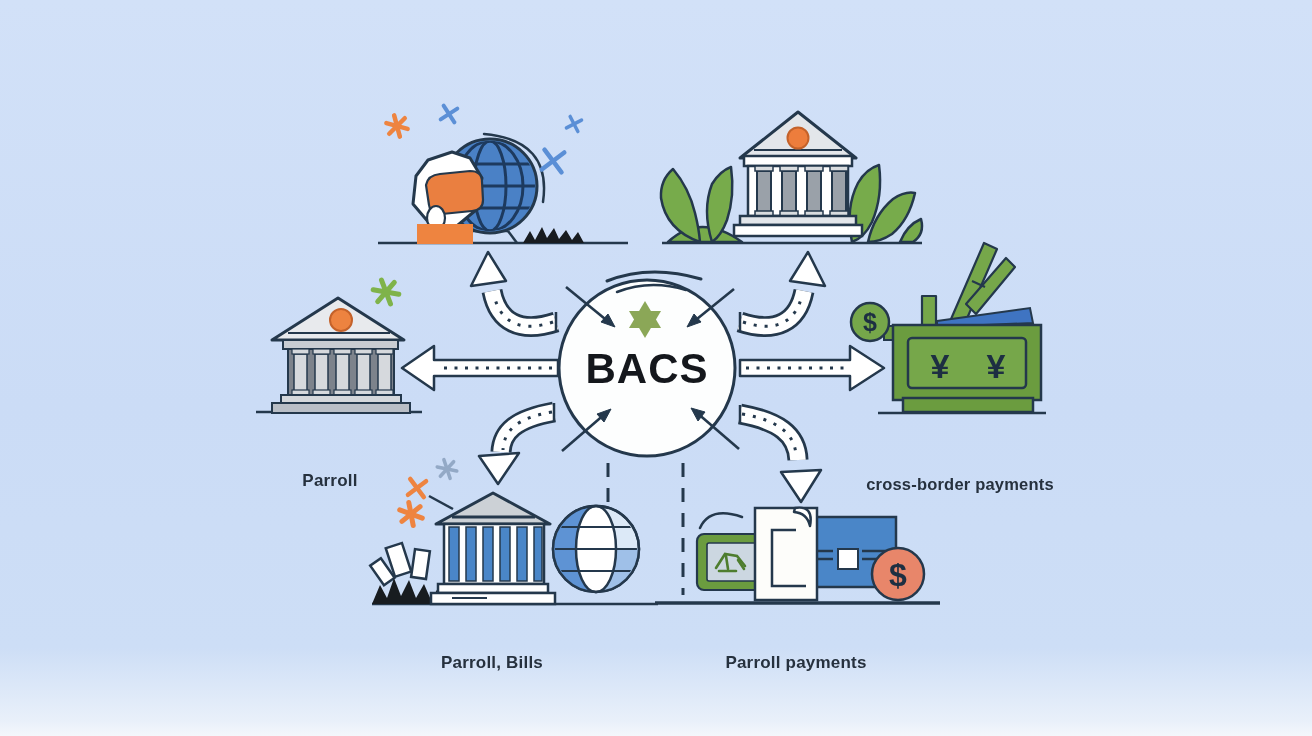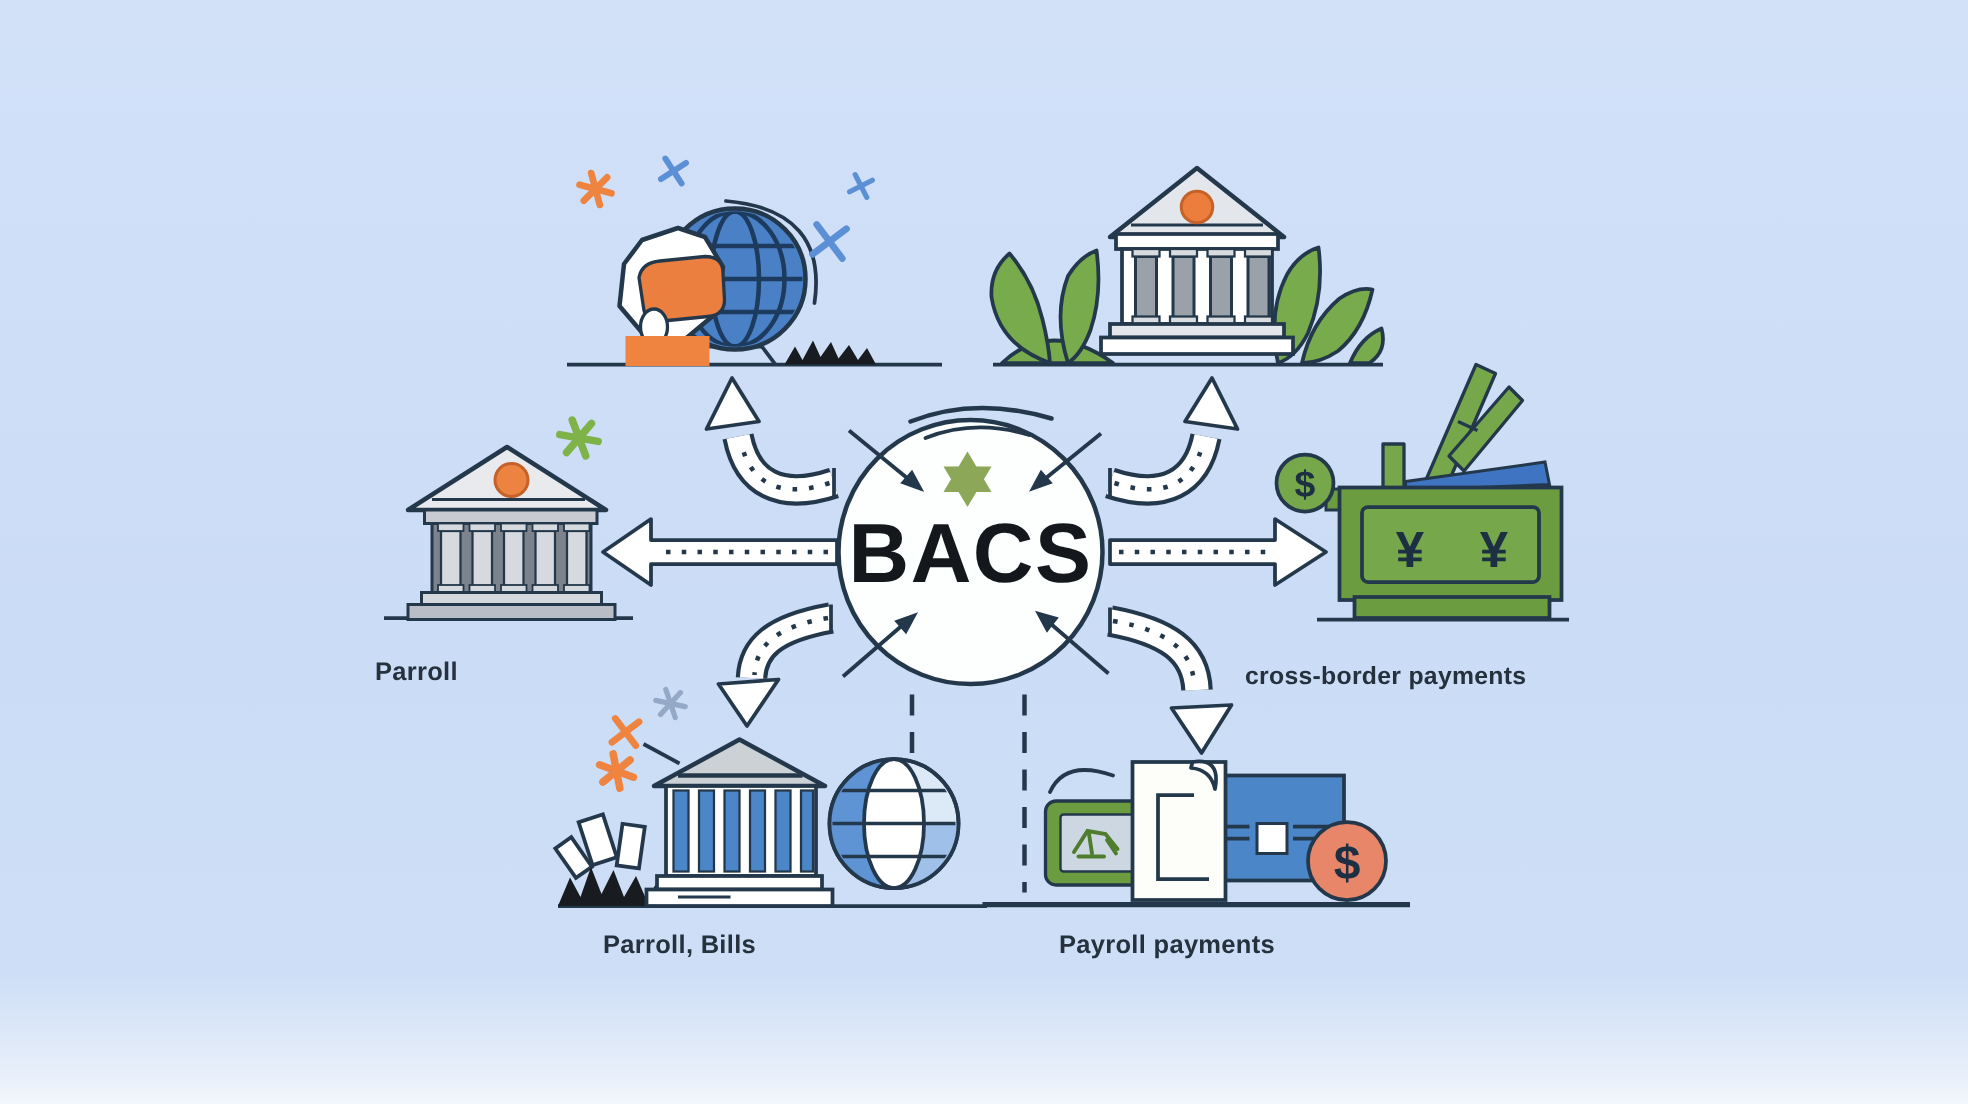--- a/index.html
+++ b/index.html
@@ -4,25 +4,25 @@
 <style>
   html,body{margin:0;padding:0;}
   .stage{
     position:relative;width:1312px;height:736px;overflow:hidden;
     background:linear-gradient(180deg,#d2e1f8 0%,#cbdcf6 55%,#cddef6 88%,#e9f0fa 98%,#f4f7fc 100%);
     font-family:"Liberation Sans",sans-serif;
   }
   .stage svg{position:absolute;left:0;top:0;}
   .lbl{
     position:absolute;font-weight:bold;color:#26313e;font-size:17px;
-    letter-spacing:.2px;line-height:23px;
+    text-align:center;letter-spacing:.2px;line-height:23px;margin-top:33px;
   }
   .bacs{
     position:absolute;left:552px;top:348px;width:190px;text-align:center;
-    font-size:56px;line-height:42px;font-weight:bold;color:#14171c;letter-spacing:1px;
+    font-size:42px;line-height:42px;font-weight:bold;color:#14171c;letter-spacing:1px;
   }
 </style>
 </head>
 <body>
 
 <div class="stage">
 <svg width="1312" height="736" viewBox="0 0 1312 736">
 
   <g stroke="#24384c" stroke-width="2.5">
     <line x1="378" y1="243" x2="628" y2="243"></line>
@@ -334,14 +334,14 @@
 <div class="bacs">BACS</div>
 
 <div class="lbl" style="left:250px;top:436px;width:160px;">Parroll</div>
 
 <div class="lbl" style="left:830px;top:440px;width:260px;font-size:16.5px;">
   <div>cross-border payments</div>
 </div>
 
 <div class="lbl" style="left:402px;top:618px;width:180px;">Parroll, Bills</div>
 
-<div class="lbl" style="left:706px;top:618px;width:180px;">Payroll payments</div>
+<div class="lbl" style="left:706px;top:618px;width:180px;">Parroll payments</div>
 </div>
 
 </body></html>

